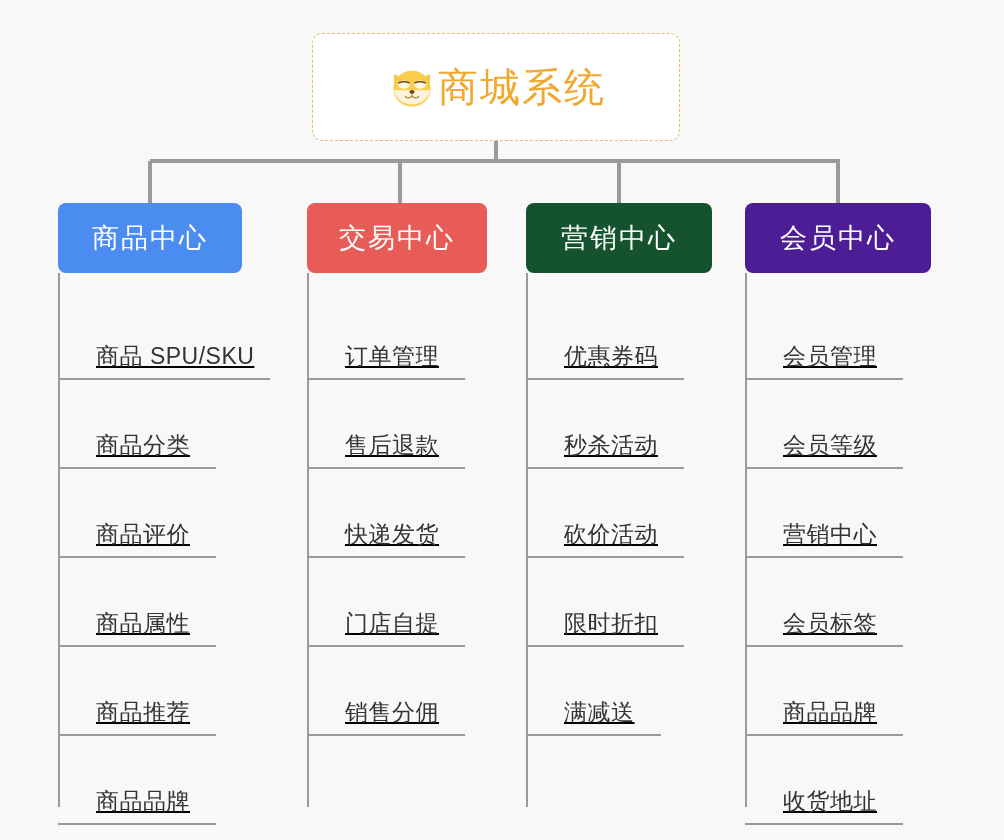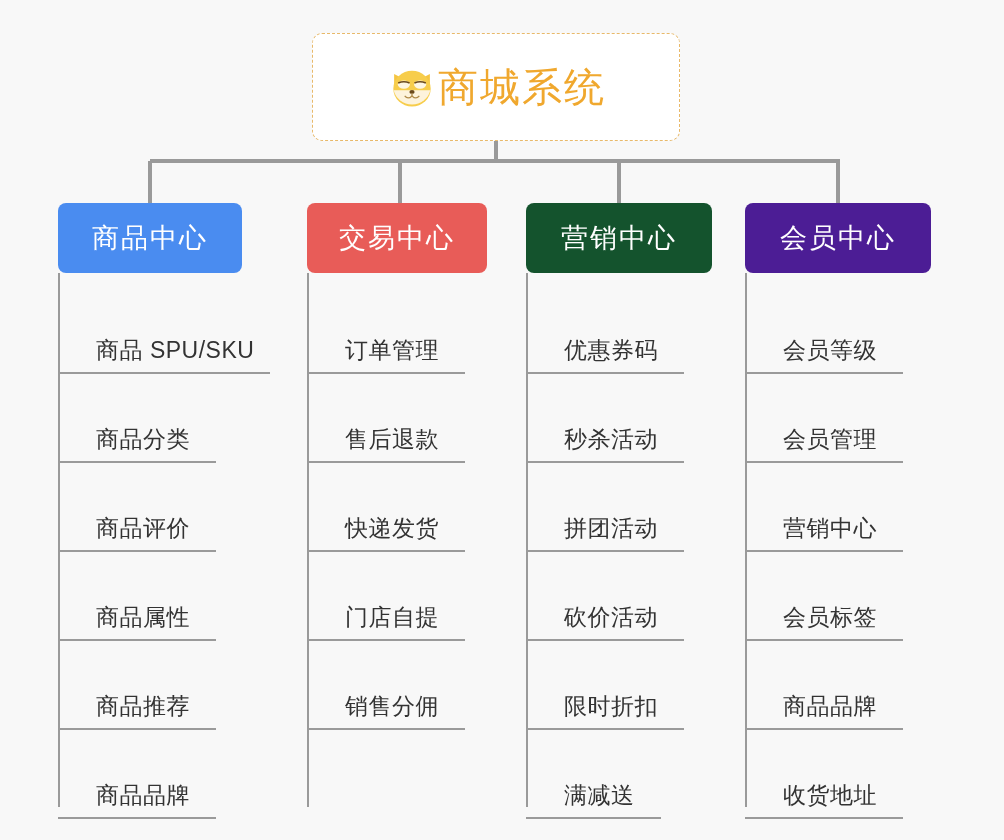--- a/index.html
+++ b/index.html
@@ -72,21 +72,22 @@
     justify-content: center;
     color: #ffffff;
     font-size: 27px;
     letter-spacing: 2px;
     white-space: nowrap;
   }
 
   .leaf-list {
     position: relative;
     margin-top: 0;
-    padding-top: 12px;
+    padding-top: 18px;
+    text-decoration: underline;
   }
   .leaf-spine {
     position: absolute;
     left: 0;
     top: 0;
     width: 2px;
     background: #9a9a9a;
   }
   .leaf-item {
     position: relative;
@@ -223,52 +224,48 @@
           <div class="leaf-item">
             <div class="leaf-underline" style="width: 158px; background: rgb(154, 154, 154);"></div>
             <span class="leaf-label">优惠券码</span>
           </div>
           <div class="leaf-item">
             <div class="leaf-underline" style="width: 158px; background: rgb(154, 154, 154);"></div>
             <span class="leaf-label">秒杀活动</span>
           </div>
           <div class="leaf-item">
             <div class="leaf-underline" style="width: 158px; background: rgb(154, 154, 154);"></div>
-            <span class="leaf-label">拼团活动</span>
-          </div>
-          <div class="leaf-item">
-            <div class="leaf-underline" style="width: 158px; background: rgb(154, 154, 154);"></div>
             <span class="leaf-label">砍价活动</span>
           </div>
           <div class="leaf-item">
             <div class="leaf-underline" style="width: 158px; background: rgb(154, 154, 154);"></div>
             <span class="leaf-label">限时折扣</span>
           </div>
           <div class="leaf-item">
             <div class="leaf-underline" style="width: 135px; background: rgb(154, 154, 154);"></div>
             <span class="leaf-label">满减送</span>
           </div>
         </div>
       </div>
       <div class="column" style="left: 745px;">
         <div class="cat-box" style="width: 186px; background: #4c1d95;">
           <span>会员中心</span>
         </div>
         <div class="leaf-list">
           <div class="leaf-spine" style="height: 534px; background: rgb(154, 154, 154);"></div>
           <div class="leaf-item">
             <div class="leaf-underline" style="width: 158px; background: rgb(154, 154, 154);"></div>
+            <span class="leaf-label">会员管理</span>
+          </div>
+          <div class="leaf-item">
+            <div class="leaf-underline" style="width: 158px; background: rgb(154, 154, 154);"></div>
             <span class="leaf-label">会员等级</span>
           </div>
           <div class="leaf-item">
             <div class="leaf-underline" style="width: 158px; background: rgb(154, 154, 154);"></div>
-            <span class="leaf-label">会员管理</span>
-          </div>
-          <div class="leaf-item">
-            <div class="leaf-underline" style="width: 158px; background: rgb(154, 154, 154);"></div>
             <span class="leaf-label">营销中心</span>
           </div>
           <div class="leaf-item">
             <div class="leaf-underline" style="width: 158px; background: rgb(154, 154, 154);"></div>
             <span class="leaf-label">会员标签</span>
           </div>
           <div class="leaf-item">
             <div class="leaf-underline" style="width: 158px; background: rgb(154, 154, 154);"></div>
             <span class="leaf-label">商品品牌</span>
           </div>

